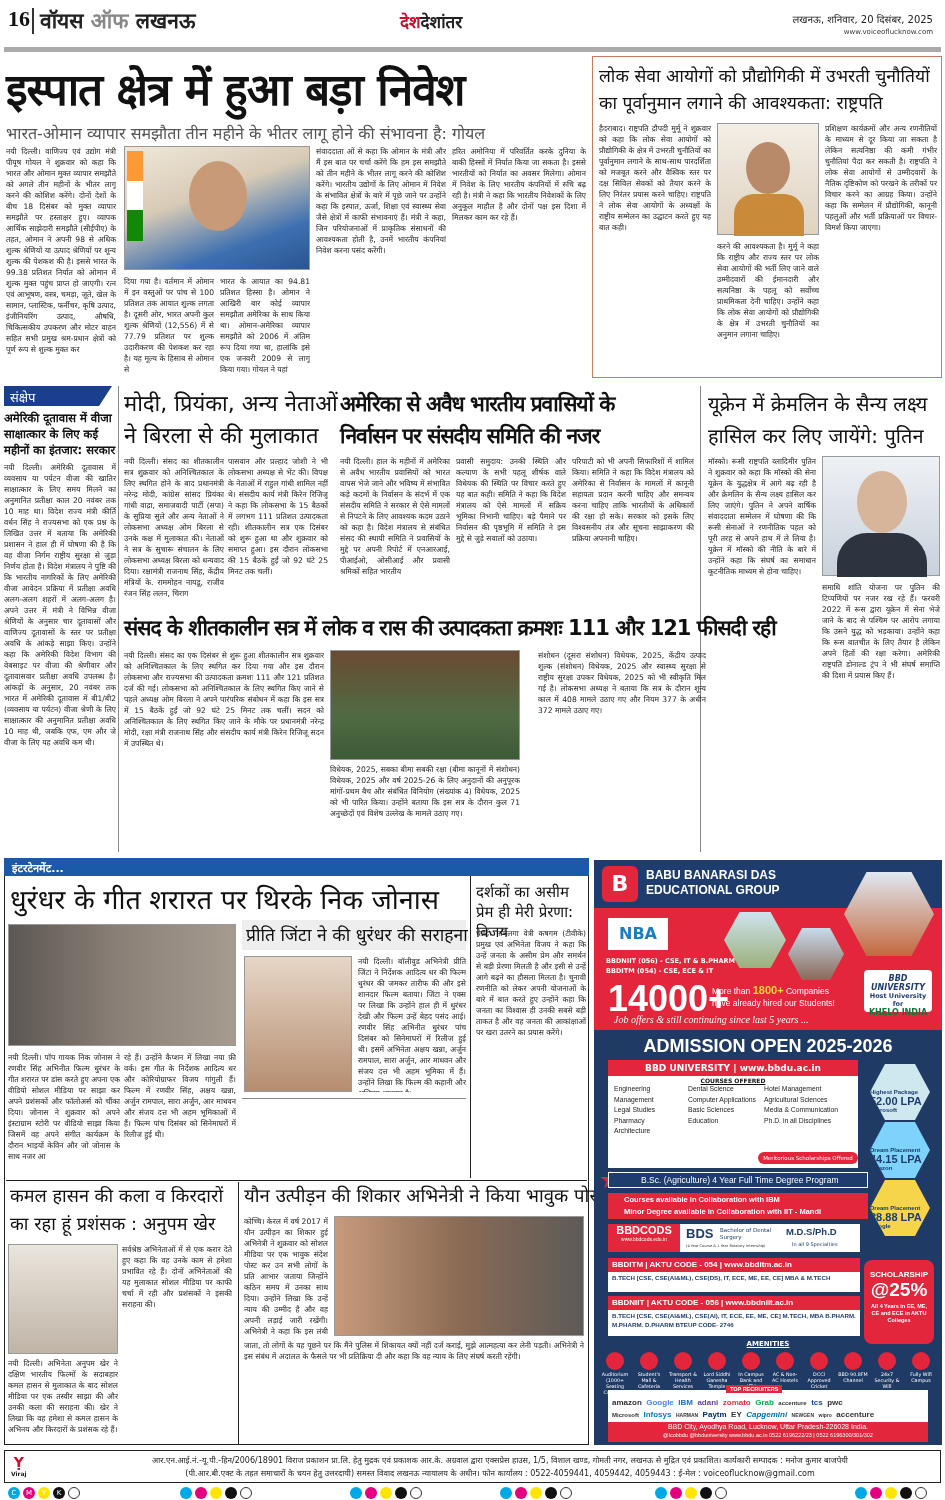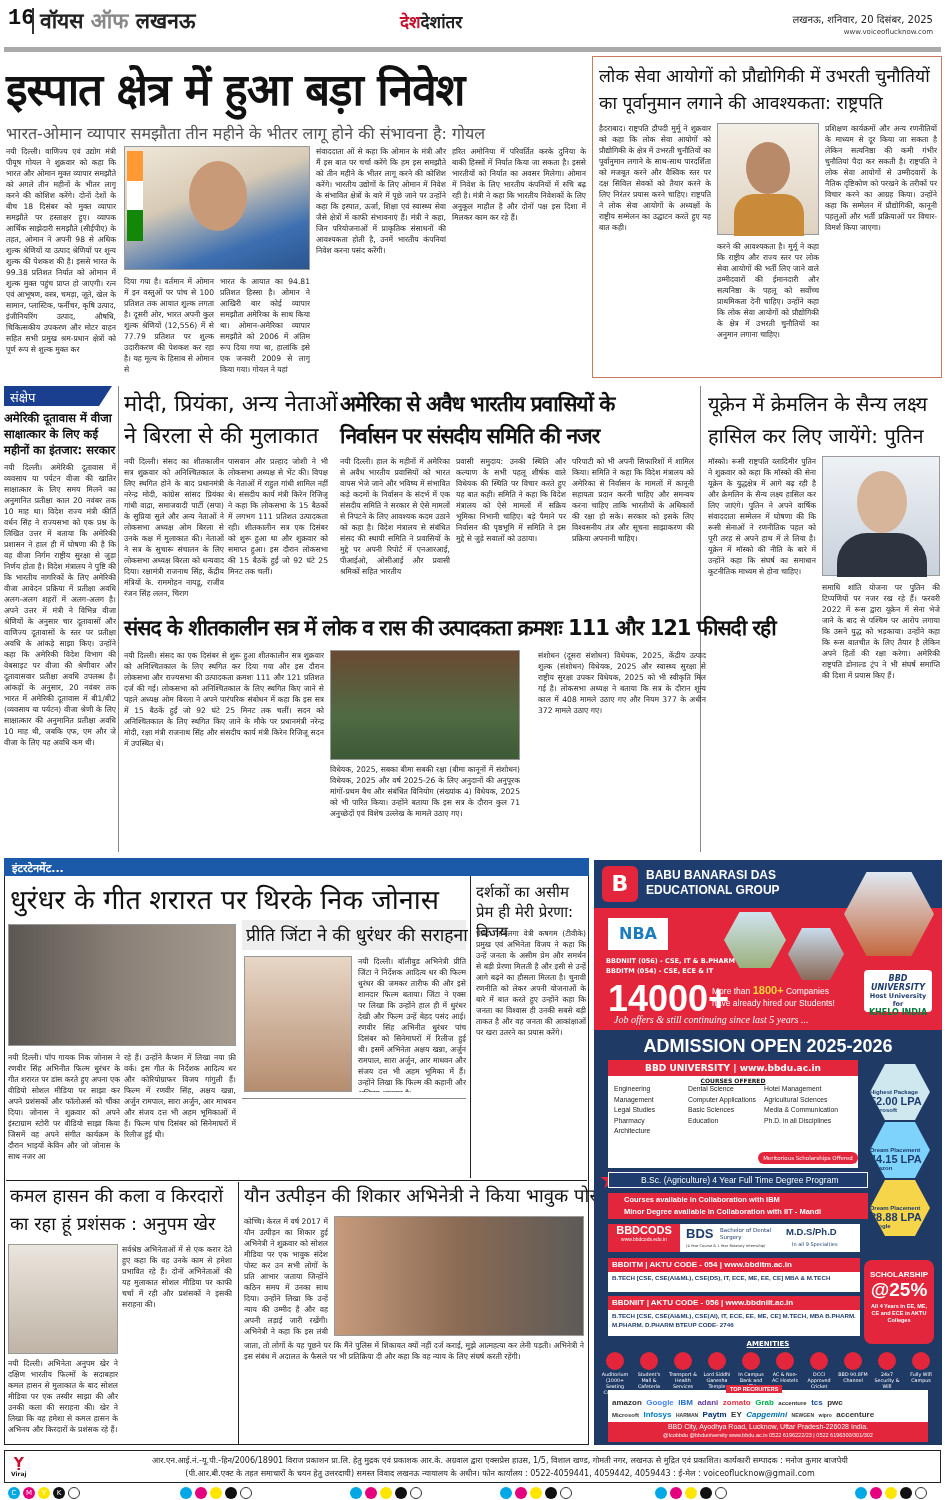--- a/index.html
+++ b/index.html
@@ -1,19 +1,19 @@
 <!DOCTYPE html>
 <html><head>
 <meta charset="utf-8">
 <style>
 *{box-sizing:border-box;margin:0;padding:0}
 body{width:945px;height:1500px;background:#fff;font-family:"DejaVu Sans",sans-serif;color:#111;position:relative;overflow:hidden}
 .abs{position:absolute}
 .mast{left:0;top:0;width:945px;height:45px}
-.mast .pg{left:8px;top:6px;font-size:22px;font-weight:bold;font-family:Liberation Mono, monospace}
+.mast .pg{left:8px;top:6px;font-size:22px;font-weight:bold;font-family:Liberation Serif, serif}
 .mast .sep{left:32px;top:8px;width:2px;height:26px;background:#333}
 .mast .paper{left:40px;top:6px;font-size:21px;font-weight:bold}
 .mast .paper .b{color:#222}.mast .paper .g{color:#888}
 .mast .sec{left:400px;top:10px;font-size:17px;font-weight:bold;color:#222}
 .mast .sec .r{color:#c8102e}
 .mast .date{right:12px;top:12px;font-size:10px;color:#222}
 .mast .web{right:12px;top:28px;font-size:7px;color:#333}
 .rule{left:4px;top:47px;width:937px;height:5px;background:#aaa}
 .h1{left:6px;top:58px;font-size:44px;font-weight:bold;letter-spacing:-1px;color:#111;white-space:nowrap}
 .sub{left:6px;top:122px;font-size:16px;color:#555;white-space:nowrap}

